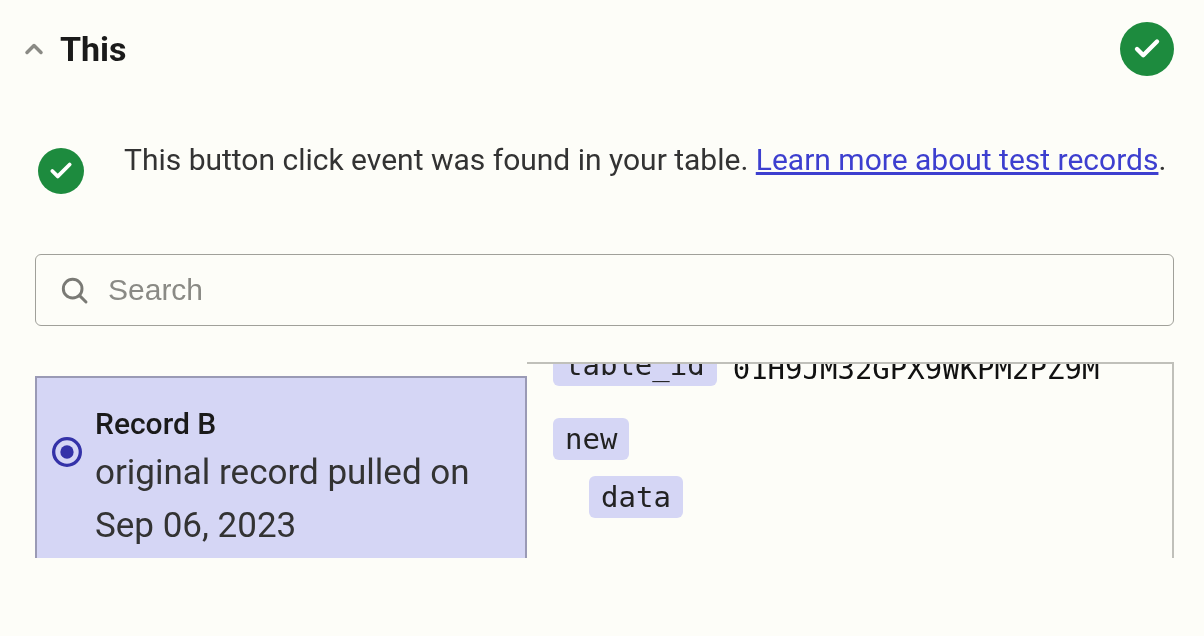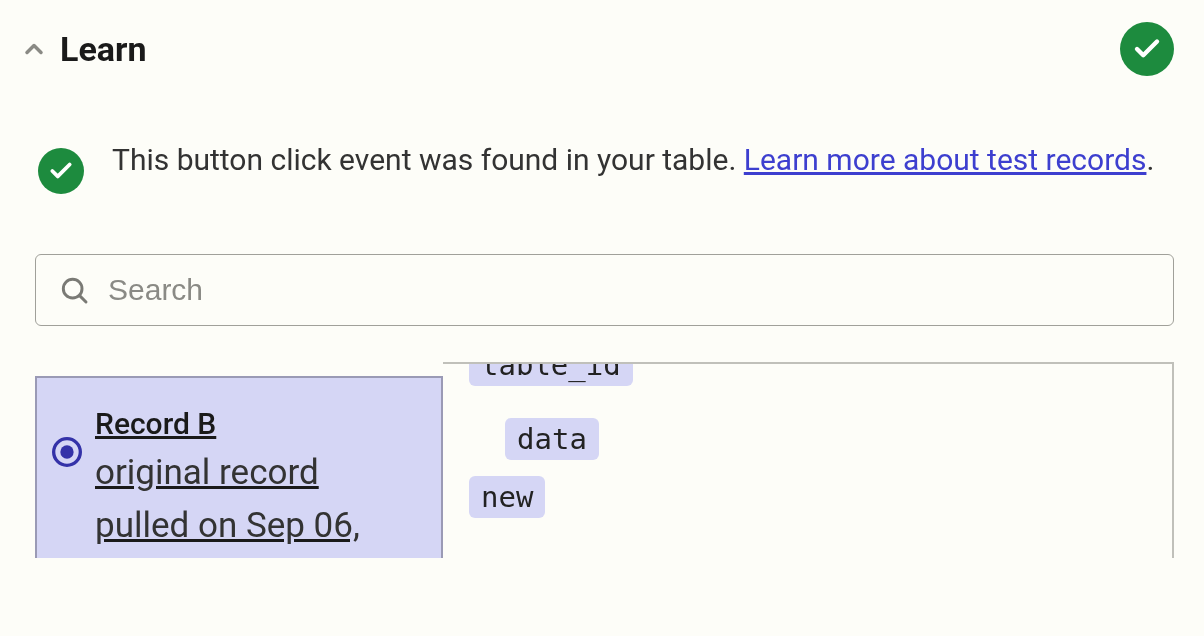--- a/index.html
+++ b/index.html
@@ -41,21 +41,21 @@
       border-radius: 50%;
       background: #1d8b3e;
       display: flex;
       align-items: center;
       justify-content: center;
     }
     .status-row {
       display: flex;
       align-items: flex-start;
       padding: 40px 30px 10px 38px;
-      gap: 28px;
+      gap: 40px;
     }
     .success-badge-small {
       width: 46px;
       height: 46px;
       border-radius: 50%;
       background: #1d8b3e;
       display: flex;
       align-items: center;
       justify-content: center;
       flex-shrink: 0;
@@ -100,23 +100,22 @@
       color: #8a8a85;
     }
     .content-area {
       display: flex;
       padding: 38px 30px 0 35px;
       gap: 0;
       height: 220px;
       overflow: hidden;
     }
     .record-list {
-      width: 408px;
+      width: 492px;
       flex-shrink: 0;
-      text-decoration: underline;
     }
     .record-card {
       border: 2px solid #9a9ab5;
       background: #d5d6f5;
       padding: 28px 20px 30px 14px;
       display: flex;
       align-items: flex-start;
       gap: 12px;
       position: relative;
     }
@@ -179,21 +178,21 @@
 </head>
 <body>
 
 <div class="header">
   <div class="header-left">
     <div class="chevron">
       <svg width="28" height="28" viewBox="0 0 24 24" fill="none" stroke="currentColor" stroke-width="3" stroke-linecap="round" stroke-linejoin="round">
           <polyline points="18 15 12 9 6 15"></polyline>
         </svg>
     </div>
-    <div class="header-title">Learn</div>
+    <div class="header-title">This</div>
   </div>
   <div class="success-badge-large">
     <svg width="30" height="30" viewBox="0 0 24 24" fill="none" stroke="#ffffff" stroke-width="3.5" stroke-linecap="round" stroke-linejoin="round">
         <polyline points="20 6 9 17 4 12"></polyline>
       </svg>
   </div>
 </div>
 
 <div class="status-row">
   <div class="success-badge-small">
@@ -231,23 +230,24 @@
         <div class="record-title">Record B</div>
         <div class="record-sub">original record pulled on Sep 06, 2023</div>
       </div>
     </div>
 
   </div>
 
   <div class="detail-panel">
     <div class="kv-row partial-top">
       <span class="key-chip">table_id</span>
+      <span class="val-text">01H9JM32GPX9WKPM2PZ9M</span>
     </div>
     <div class="kv-row">
+    </div>
+    <div class="kv-row">
+      <span class="key-chip">new</span>
     </div>
     <div class="kv-row">
       <span class="key-chip indent1">data</span>
     </div>
-    <div class="kv-row">
-      <span class="key-chip">new</span>
-    </div>
   </div>
 </div>
 
 </body></html>

